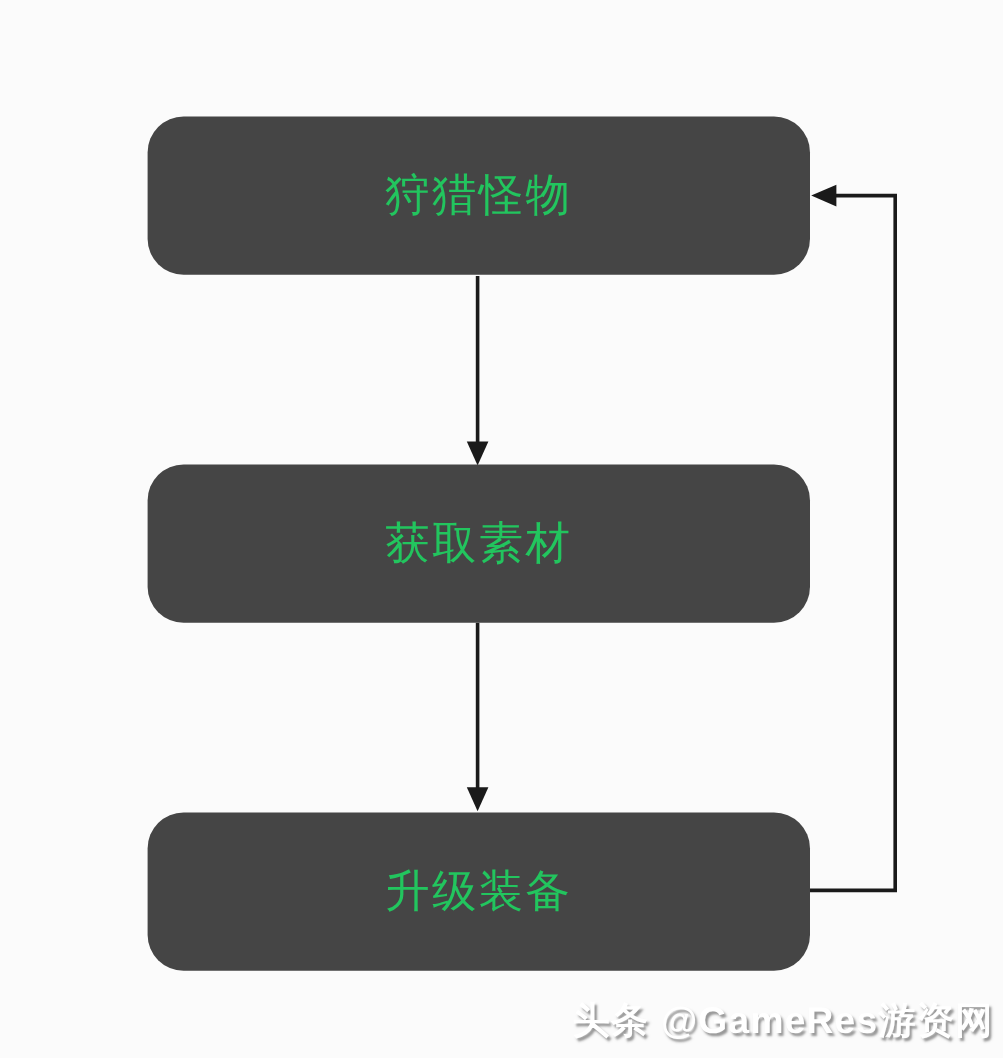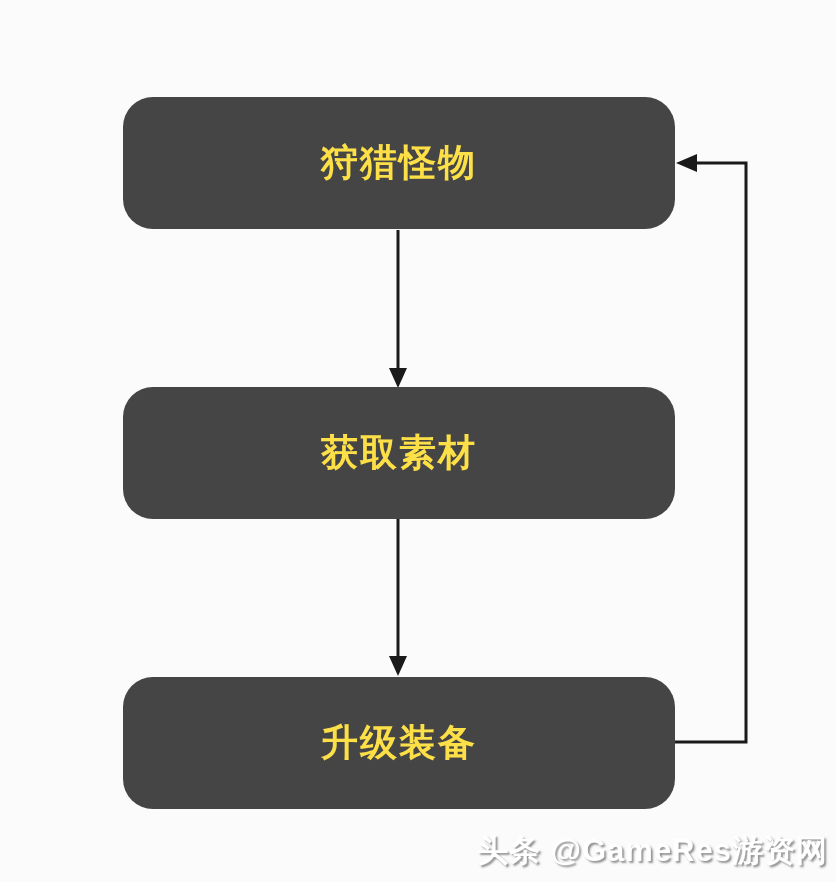--- a/index.html
+++ b/index.html
@@ -27,24 +27,24 @@
     left: 123px;
     width: 552px;
     height: 132px;
     background: #454545;
     border-radius: 30px;
     display: flex;
     align-items: center;
     justify-content: center;
   }
   .node-label {
-    color: #fde047;
+    color: #22c55e;
     font-size: 37px;
     letter-spacing: 2px;
-    font-weight: 700;
+    font-weight: 400;
     white-space: nowrap;
   }
   #node-hunt     { top: 97px; }
   #node-material { top: 387px; }
   #node-upgrade  { top: 677px; }
   .watermark {
     position: absolute;
     right: 8px;
     bottom: 10px;
     font-size: 31px;

